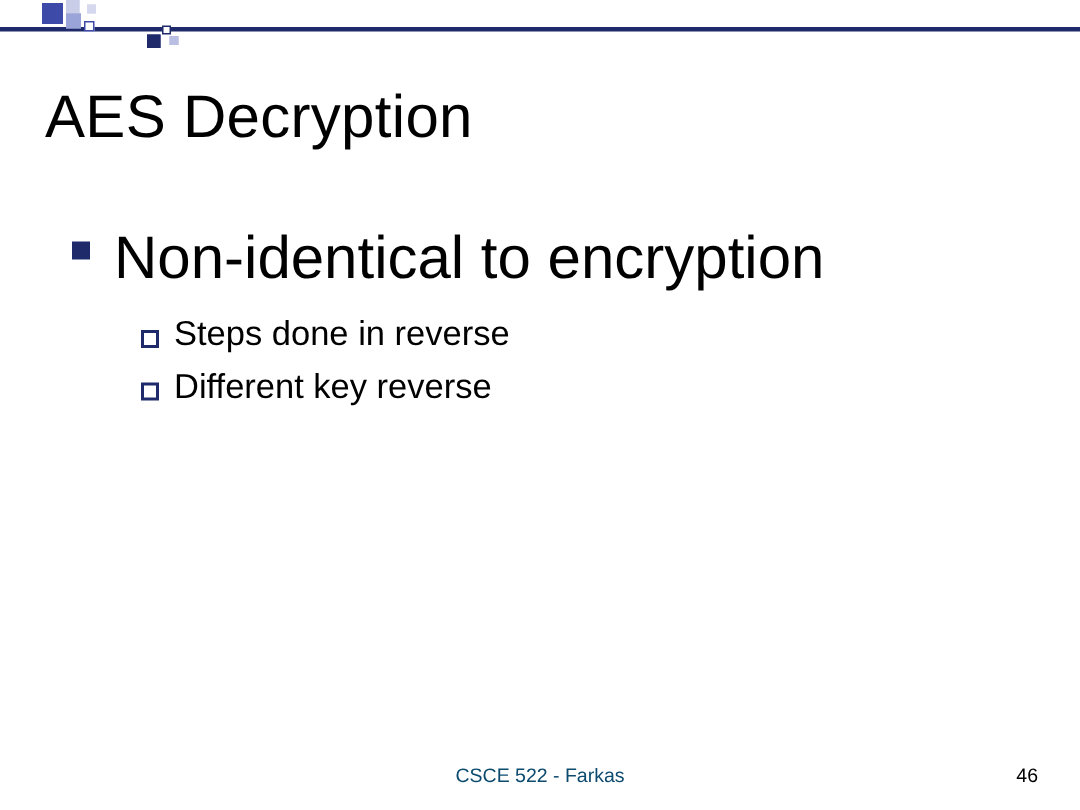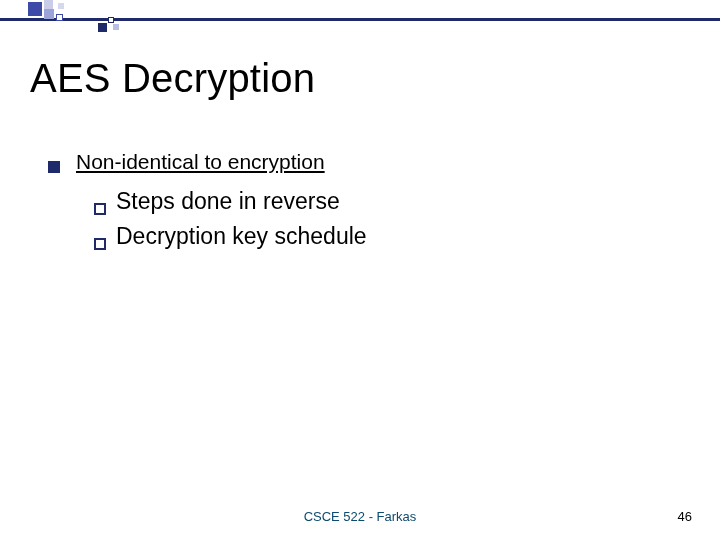--- a/index.html
+++ b/index.html
@@ -5,22 +5,22 @@
   * { margin: 0; padding: 0; box-sizing: border-box; }
   html, body { width: 720px; height: 540px; font-family: Arial, Helvetica, sans-serif; background: #fff; color: #000; }
   .slide { position: relative; width: 720px; height: 540px; overflow: hidden; }
   .deco { position: absolute; top: 0; left: 0; width: 720px; height: 40px; }
   .deco-bar { position: absolute; top: 18px; left: 0; right: 0; height: 3px; background: #1f2a6a; }
   .sq { position: absolute; }
   .title { position: absolute; top: 56px; left: 30px; font-size: 40px; font-weight: 400; letter-spacing: 0.2px; }
   .content { position: absolute; top: 150px; left: 48px; right: 40px; }
   .lvl1 { display: flex; align-items: flex-start; margin-bottom: 14px; }
   .lvl1 .bullet { width: 12px; height: 12px; background: #1f2a6a; margin-top: 11px; margin-right: 16px; flex: 0 0 auto; }
-  .lvl1 .text { font-size: 21px; text-decoration: underline; }
-  .lvl2 { display: flex; align-items: flex-end; margin-left: 46px; margin-top: 8px; }
+  .lvl1 .text { font-size: 40px; }
+  .lvl2 { display: flex; align-items: center; margin-left: 46px; margin-top: 8px; }
   .lvl2 .bullet { width: 12px; height: 12px; border: 2px solid #1f2a6a; margin-top: 7px; margin-right: 10px; flex: 0 0 auto; }
   .lvl2 .text { font-size: 23px; }
   .footer-center { position: absolute; bottom: 16px; left: 0; right: 0; text-align: center; font-size: 13px; color: #0c4a6e; }
   .footer-right { position: absolute; bottom: 16px; right: 28px; font-size: 13px; font-weight: 400; color: #000; }
 </style>
 </head>
 <body>
 
 <div class="slide">
 
@@ -44,19 +44,19 @@
     <div class="lvl1">
       <span class="bullet"></span>
       <span class="text">Non-identical to encryption</span>
     </div>
     <div class="lvl2">
       <span class="bullet"></span>
       <span class="text">Steps done in reverse</span>
     </div>
     <div class="lvl2">
       <span class="bullet"></span>
-      <span class="text">Decryption key schedule</span>
+      <span class="text">Different key reverse</span>
     </div>
   </div>
 
   <div class="footer-center">CSCE 522 - Farkas</div>
   <div class="footer-right">46</div>
 </div>
 
 </body></html>

